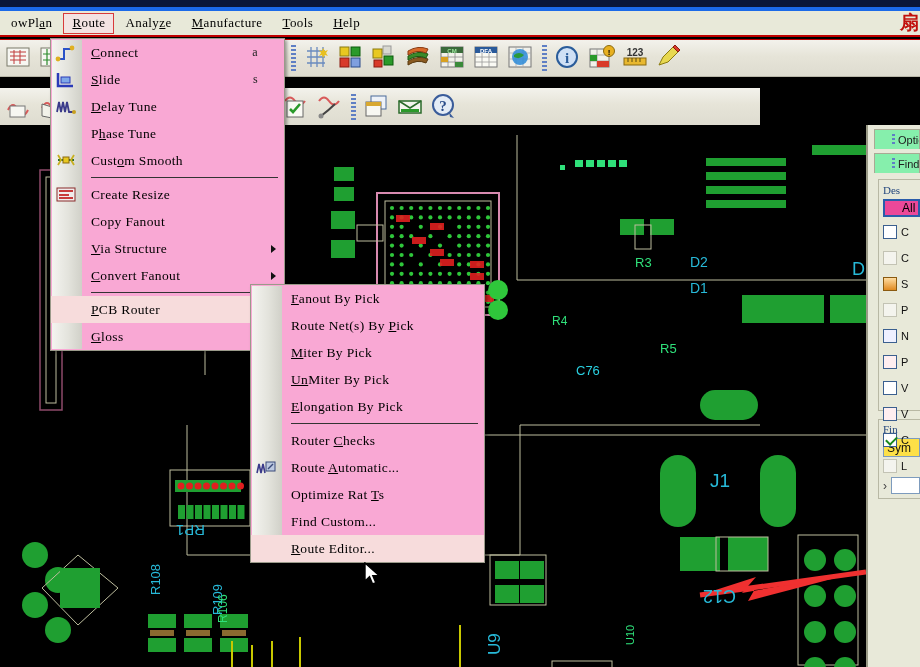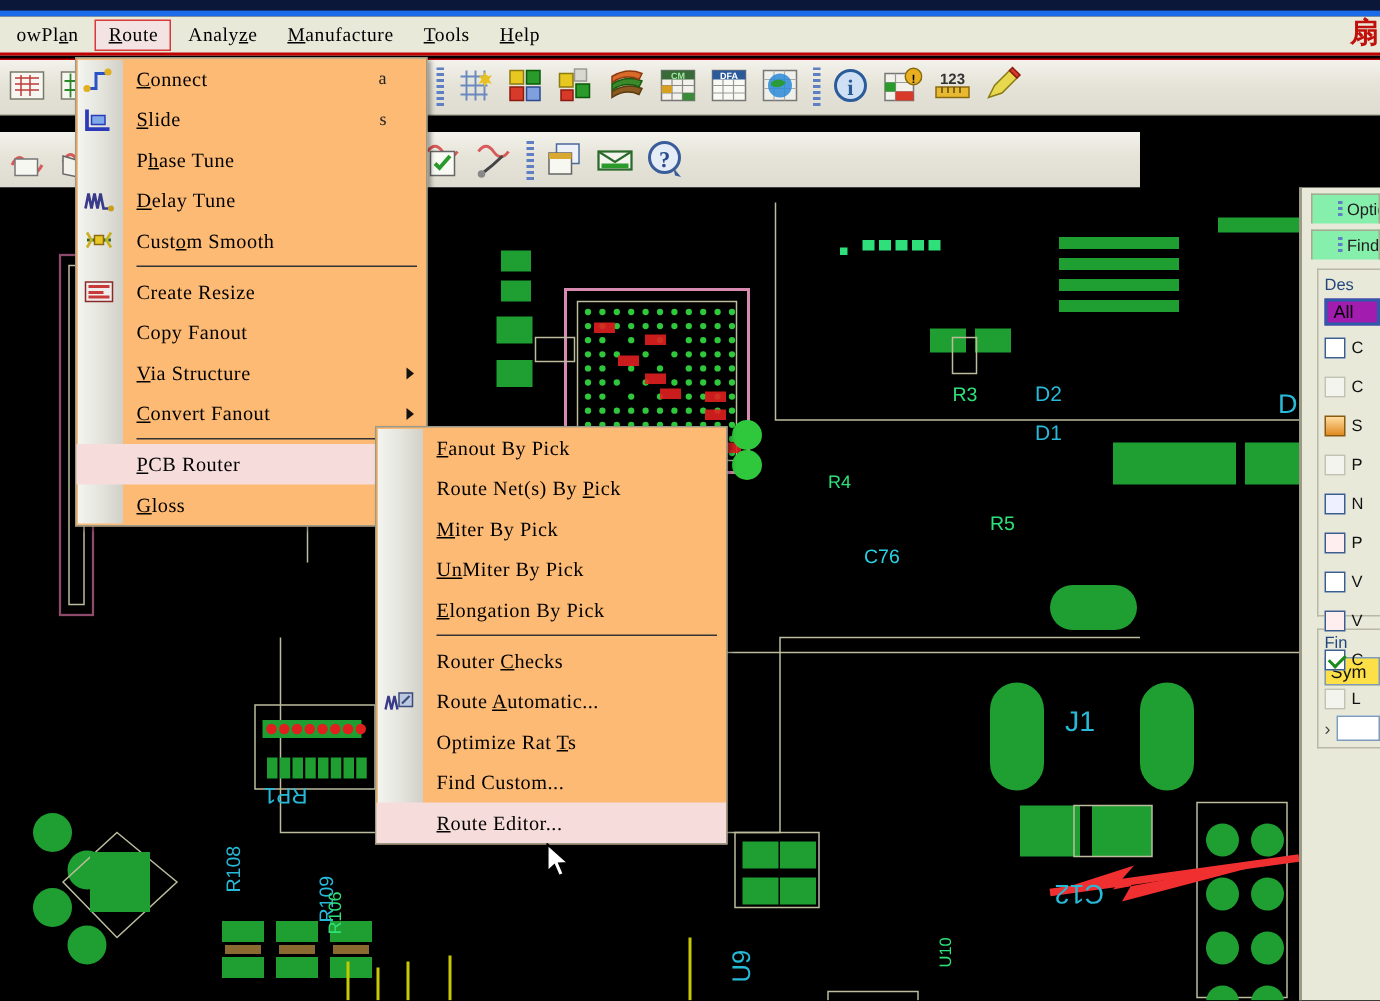--- a/index.html
+++ b/index.html
@@ -111,21 +111,21 @@
     flex: 0 0 auto;
   }
   .group {
     margin: 6px 0 0 10px;
     border: 1px solid #b8b8a4;
     border-right: none;
     height: 232px;
     padding: 4px 0 0 4px;
   }
   .group-title {
-    font-size: 11px; color: #24477e; margin-bottom: 3px;
+    font-size: 11px; color: #24477e; margin-bottom: 3px; font-family: Liberation Serif, serif;
   }
   .cb-row { display: flex; align-items: center; height: 26px; }
   .cb {
     width: 14px; height: 14px;
     border: 1px solid #3a5f8f;
     background: #fff;
     margin-right: 4px;
     flex: 0 0 auto;
     position: relative;
   }
@@ -134,40 +134,40 @@
   .cb.pink { background: #ffeef0; }
   .cb.lav { background: #eef0ff; }
   .cb.checked::after {
     content: "";
     position: absolute; left: 2px; top: 2px;
     width: 9px; height: 5px;
     border-left: 2px solid #1a8a1a; border-bottom: 2px solid #1a8a1a;
     transform: rotate(-45deg);
   }
   .allbtn {
-    border: 2px solid #2a5caa; background: #a21caf;
+    border: 2px solid #2a5caa; background: #ec4899;
     font-size: 12px; color: #000; height: 18px;
-    display:flex; align-items:center; padding-left:4px;
+    display:flex; align-items:center; padding-left:17px;
     margin-bottom: 2px;
   }
   .cb-label { font-size: 11px; color:#111; white-space: nowrap; }
   .group2 { margin: 8px 0 0 10px; border:1px solid #b8b8a4; border-right:none; height: 80px; padding: 3px 0 0 4px;}
   .combo {
     border: 1px solid #7d9bbd; background: #fde047;
     height: 19px; font-size: 12px; color: #111;
     display:flex; align-items:center; padding-left:3px; margin-bottom:20px;
   }
   .fld-row { display:flex; align-items:center; font-size: 12px; color:#444; }
   .chev { margin-right: 4px; }
   .fld { border:1px solid #7d9bbd; background:#fff; height:17px; width:30px; }
 
   
   .menu {
     position: absolute;
-    background: #fdba74;
+    background: #f9a8d4;
     border: 1px solid #9a9a8a;
     box-shadow: 2px 2px 3px rgba(0,0,0,.35);
     font-family: "Liberation Serif", serif;
     z-index: 40;
   }
   .menu .gutter {
     position: absolute; left: 1px; top: 1px; bottom: 1px;
     width: 30px;
     background: linear-gradient(to right,#f4f4f0 0%,#e3e3dc 55%,#d0d0c8 100%);
   }
@@ -892,28 +892,28 @@
       </div>
       <div class="mi">
         <span class="mi-ic"><svg width="22" height="21" viewBox="0 0 22 21">
             <path d="M3 4 L3 17 L18 17" stroke="#2a3ab8" stroke-width="2.5" fill="none"></path>
             <rect x="6" y="8" width="9" height="6" fill="#7fa8e8" stroke="#2a3ab8"></rect>
           </svg></span>
         <span><span class="acc">S</span>lide</span>
         <span class="short">s</span>
       </div>
       <div class="mi">
-        <span>P<span class="acc">h</span>ase Tune</span>
-      </div>
-      <div class="mi">
         <span class="mi-ic"><svg width="22" height="21" viewBox="0 0 22 21">
             <path d="M2 16 L4 6 L6 16 L8 6 L10 16 L12 6 L14 16 L18 16" stroke="#3a3a8a" stroke-width="1.8" fill="none"></path>
             <circle cx="19" cy="16" r="2" fill="#c8a020"></circle>
           </svg></span>
         <span><span class="acc">D</span>elay Tune</span>
+      </div>
+      <div class="mi">
+        <span>P<span class="acc">h</span>ase Tune</span>
       </div>
       <div class="mi">
         <span class="mi-ic"><svg width="22" height="21" viewBox="0 0 22 21">
             <path d="M3 10 L19 10" stroke="#2a6a2a" stroke-width="2"></path>
             <path d="M3 5 L6 10 L3 15" stroke="#c8b020" stroke-width="1.8" fill="none"></path>
             <path d="M19 5 L16 10 L19 15" stroke="#c8b020" stroke-width="1.8" fill="none"></path>
             <rect x="8" y="7" width="6" height="6" fill="#e8c820" stroke="#8a6a10"></rect>
           </svg></span>
         <span>Cust<span class="acc">o</span>m Smooth</span>
       </div>

